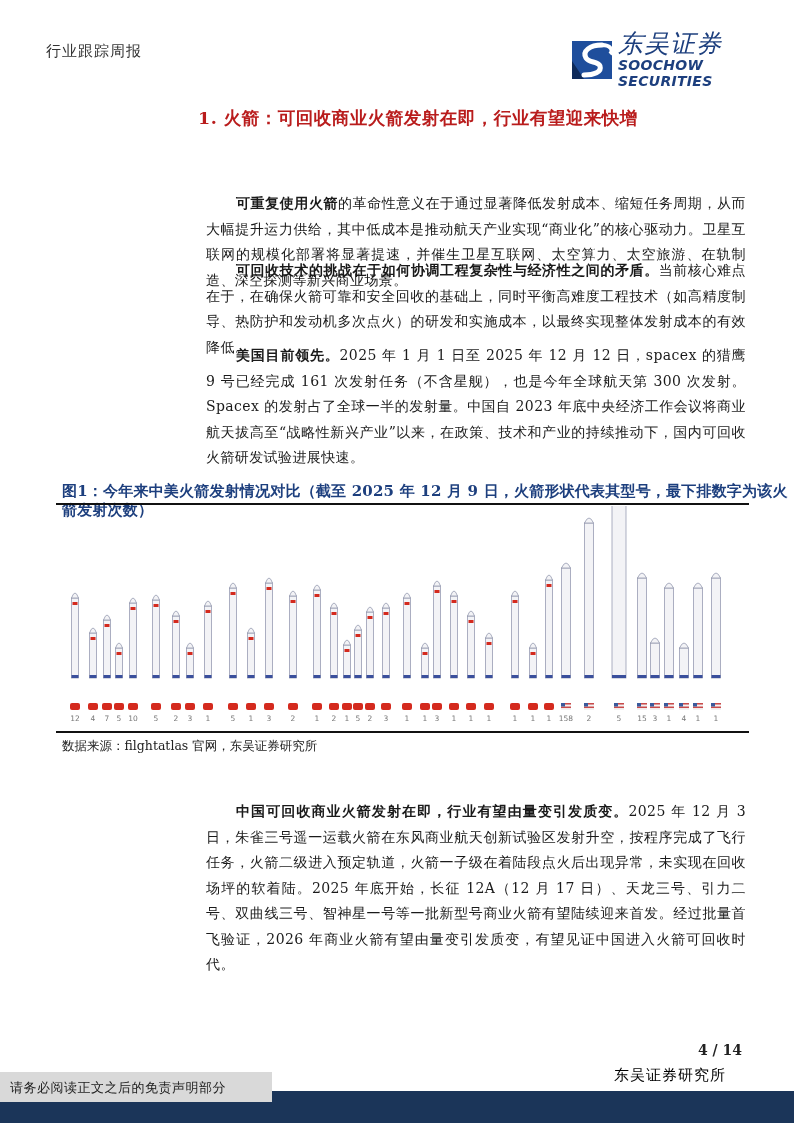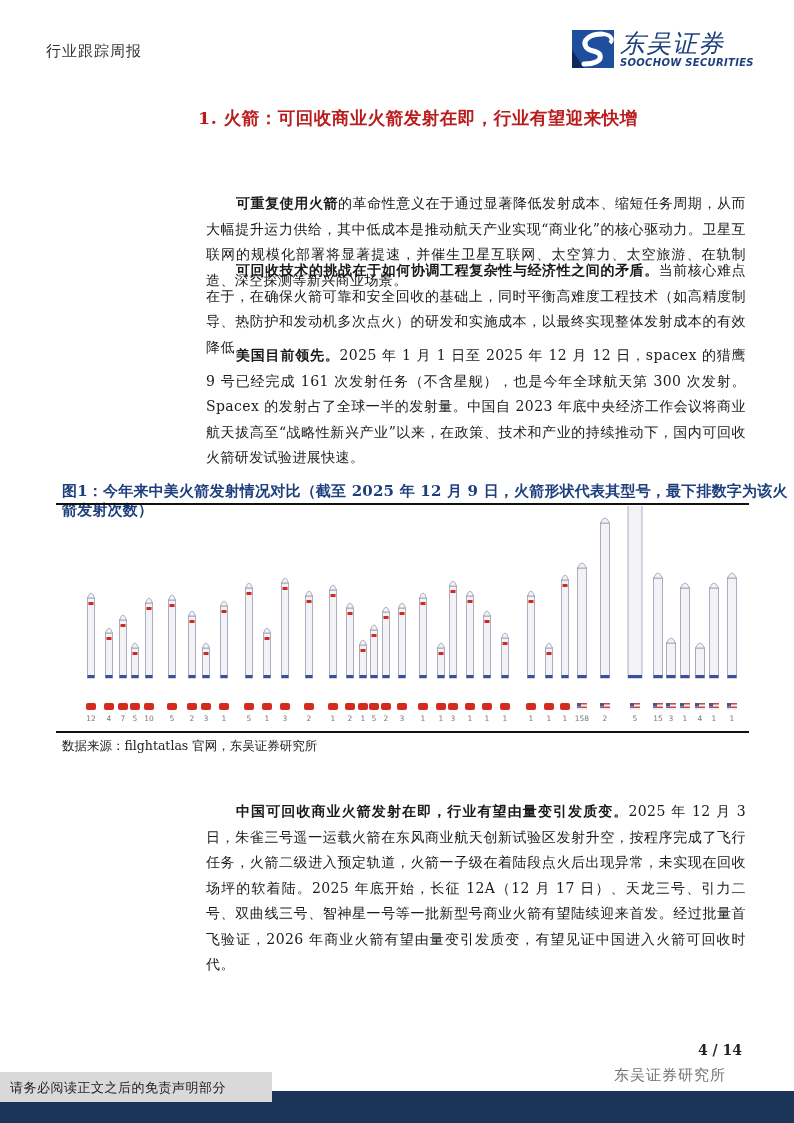--- a/index.html
+++ b/index.html
@@ -4,32 +4,32 @@
 <style>
   html, body { margin:0; padding:0; background:#ffffff; }
   body { width:794px; height:1123px; position:relative; overflow:hidden;
          font-family:"DejaVu Serif","Liberation Serif",serif; color:#1a1a1a; }
   .header-left { position:absolute; left:46px; top:42px; font-size:15px; color:#333;
                  font-family:Liberation Sans, sans-serif; letter-spacing:1px; }
   .logo { position:absolute; left:572px; top:30px; display:flex; align-items:center; }
   .logo-mark { width:42px; height:38px; background:#1f4e9c; position:relative; overflow:hidden; }
   .logo-text { margin-left:6px; display:flex; flex-direction:column;font-style:italic; }
   .logo-cn { font-family:"DejaVu Sans","Liberation Sans",sans-serif; font-size:25px; color:#1d3f7e; line-height:27px; letter-spacing:1px; }
-  .logo-en { font-family:"DejaVu Sans","Liberation Sans",sans-serif; font-size:10px; font-weight:bold; color:#1d3f7e; letter-spacing:0.3px;text-align:right; }
+  .logo-en { font-family:"DejaVu Sans","Liberation Sans",sans-serif; font-size:14px; font-weight:bold; color:#1d3f7e; letter-spacing:0.3px; }
   .section-title { position:absolute; left:198px; top:106px; font-size:17.5px; font-weight:bold; color:#b91c1c; letter-spacing:0.5px; }
   .para { position:absolute; left:206px; width:540px; font-size:14px; line-height:25.5px; text-indent:30px; text-align:justify; letter-spacing:0.4px; }
   .para b { font-weight:bold; }
   .p1 { top:147px;margin-top:44px; } .p2 { top:258px; } .p3 { top:343px; } .p4 { top:799px; }
   .fig-caption { position:absolute; left:62px; top:482px; font-size:15px; font-weight:bold; color:#1d3f7e; letter-spacing:0.2px; }
   .fig-rule-top { position:absolute; left:56px; top:503px; width:693px; height:2px; background:#111; }
   .fig-rule-bot { position:absolute; left:56px; top:731px; width:693px; height:2px; background:#111; }
-  .fig-area { position:absolute; left:64px; top:506px; width:693px; height:200px; }
+  .fig-area { position:absolute; left:48px; top:506px; width:693px; height:200px; }
   .source { position:absolute; left:62px; top:738px; font-size:12.5px; color:#222; }
   .page-num { position:absolute; left:698px; top:1042px; font-size:14px; font-weight:bold; color:#222; }
-  .footer-org { position:absolute; left:614px; top:1066px; font-size:15px; color:#737373; letter-spacing:1px; }
+  .footer-org { position:absolute; left:614px; top:1066px; font-size:15px; color:#000000; letter-spacing:1px; }
   .disclaimer-box { position:absolute; left:0; top:1072px; width:272px; height:30px; background:#d9d9d9; }
   .disclaimer { position:absolute; left:10px; top:1079px; font-size:13px; color:#222; letter-spacing:0.5px; }
   .footer-bar { position:absolute; left:0; top:1091px; width:794px; height:32px; background:#1b3559; }
   svg text { font-family:"DejaVu Sans","Liberation Sans",sans-serif; }
 </style>
 </head>
 <body>
 
 <div class="header-left">行业跟踪周报</div>
 

